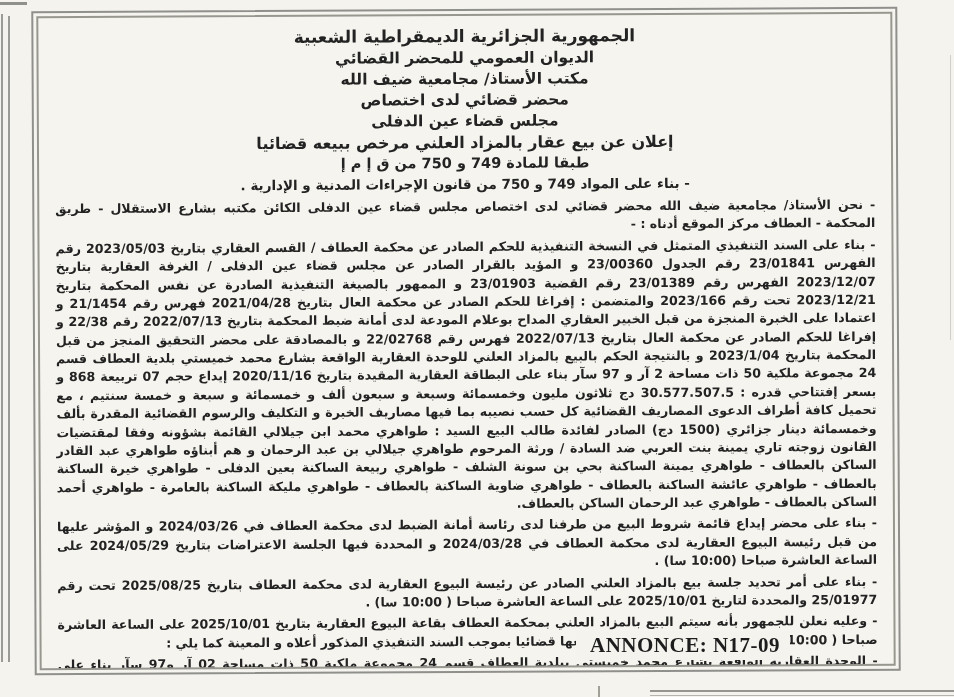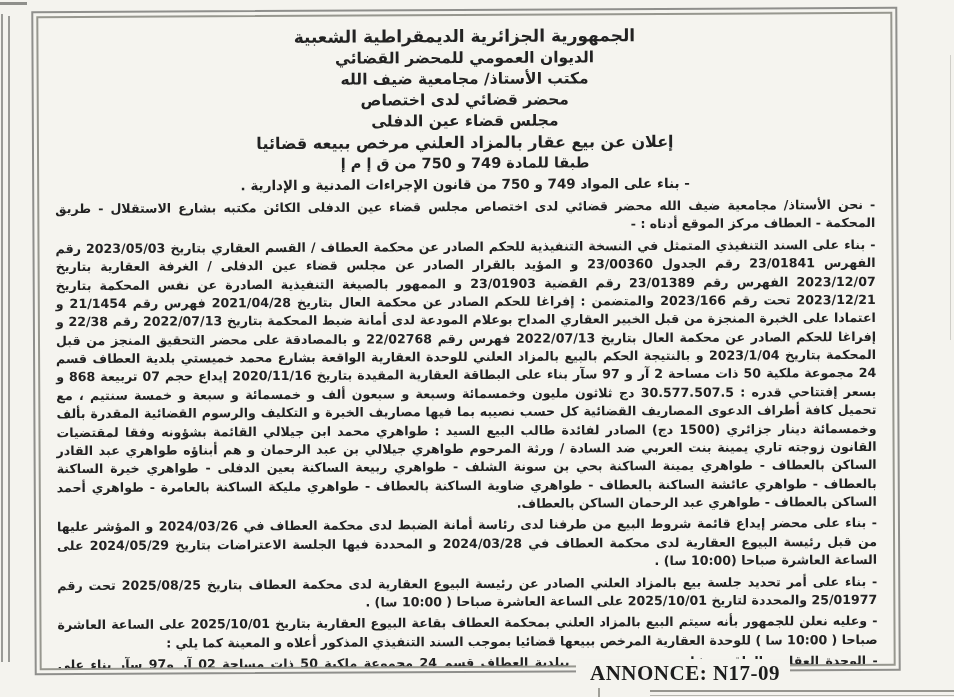--- a/index.html
+++ b/index.html
@@ -47,21 +47,21 @@
   .hl-7{font-size:13.5px;margin-top:5px;margin-bottom:6px;}
   .content p{
     margin:3px 0;
     font-size:12.6px;
     line-height:1.46;
     font-weight:600;
     text-align:justify;
   }
   
   .annonce{
-    position:absolute;left:576px;top:659px;
+    position:absolute;left:576px;top:631px;
     background:#f4f3ee;
     padding:2px 10px 2px 14px;
     font-family:"Liberation Serif","DejaVu Serif",serif;
     font-weight:bold;font-size:21px;letter-spacing:.5px;
     color:#1d1d1d;z-index:5;
   }
 </style>
 </head>
 <body>
 

